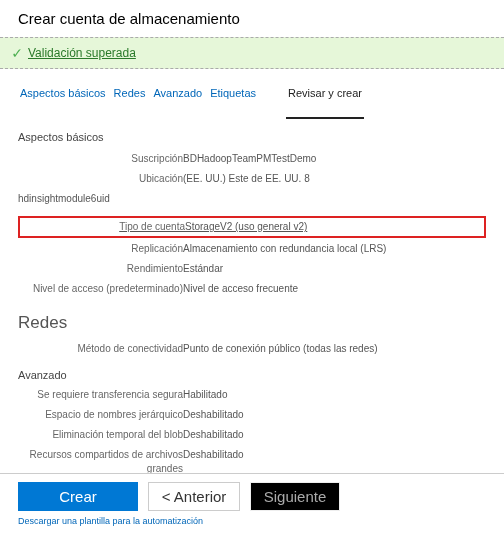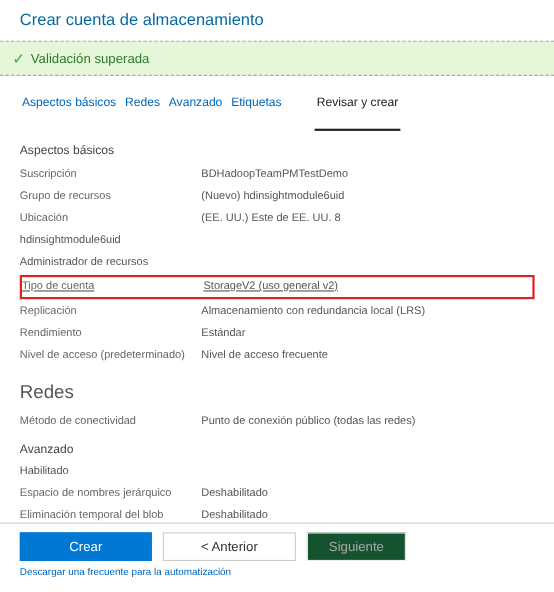--- a/index.html
+++ b/index.html
@@ -1,38 +1,38 @@
 <!DOCTYPE html>
 <html><head>
 <meta charset="utf-8">
 <style>
 * { box-sizing: border-box; margin: 0; padding: 0; }
 body { font-family: "Segoe UI", Arial, sans-serif; font-size: 11px; color: #333; width: 504px; height: 538px; background: #fff; }
 .page { padding: 10px 18px; }
-.title { font-size: 15px; color: #0369a1; font-weight: 400; margin-bottom: 10px; }
+.title { font-size: 15px; color: #000000; font-weight: 400; margin-bottom: 10px; }
 .validation { background: #e6f7d9; border-top: 1px dashed #aaa; border-bottom: 1px dashed #aaa; padding: 7px 0 7px 6px; margin: 0 -18px 16px -18px; display: flex; align-items: center; }
 .validation .chk { color: #4caf50; width: 22px; text-align: center; font-size: 14px; }
-.validation .txt { color: #2a7a2a; font-size: 12px; }
+.validation .txt { color: #2a7a2a; font-size: 12px; text-decoration: underline; }
 .tabs { display: flex; gap: 4px; font-size: 11px; border-bottom: 0; margin-bottom: 12px; flex-wrap: wrap; }
 .tabs .tab { color: #0066b8; padding: 2px 2px; cursor: pointer; }
 .tabs .sep { width: 20px; }
 .tabs .active { color: #222; border-bottom: 2px solid #222; padding-bottom: 18px; }
 .section-hdr { font-size: 11px; color: #444; margin: 8px 0 6px 0; font-weight: 400; }
 .section-big { font-size: 17px; color: #555; font-weight: 300; margin: 14px 0 6px 0; }
 .row { display: flex; padding: 3px 0; font-size: 10px; color: #555; align-items: baseline; line-height: 1.4; }
-.row .lbl { width: 165px; flex-shrink: 0; color: #666; }
+.row .lbl { width: 165px; flex-shrink: 0; color: #666; text-align: right; }
 .row .val { color: #555; }
 .highlight { border: 2px solid #d22; padding: 2px 0; margin: 1px 0; text-decoration: underline; }
 .sub-hdr { font-size: 11px; color: #444; margin: 10px 0 4px 0; }
 .footer { position: absolute; bottom: 0; left: 0; width: 504px; border-top: 1px solid #ccc; padding: 8px 18px 12px 18px; background: #fff; }
 .btns { display: flex; gap: 10px; align-items: center; }
-.btn { font-size: 12px; padding: 5px 0; text-align: center; cursor: pointer; border: 1px solid #ccc; }
+.btn { font-size: 15px; padding: 5px 0; text-align: center; cursor: pointer; border: 1px solid #ccc; }
 .btn.primary { background: #0078d4; color: #fff; border-color: #0078d4; width: 120px; }
-.btn.secondary { background: #fff; color: #333; width: 121px; }
-.btn.disabled { background: #14532d; color: #aaa; border-color: #eee; width: 90px; cursor: default; }
+.btn.secondary { background: #fff; color: #333; width: 92px; }
+.btn.disabled { background: #000000; color: #aaa; border-color: #eee; width: 90px; cursor: default; }
 .dl-link { color: #0066b8; font-size: 9px; margin-top: 5px; display: inline-block; cursor: pointer; }
 </style>
 </head>
 <body>
 
 <div class="page">
   <div class="title">Crear cuenta de almacenamiento</div>
 
   <div class="validation">
     <span class="chk">✓</span>
@@ -48,32 +48,27 @@
     <span class="tab active">Revisar y crear</span>
   </div>
 
   <div class="section-hdr">Aspectos básicos</div>
 
   <div class="row">
     <div class="lbl">Suscripción</div>
     <div class="val">BDHadoopTeamPMTestDemo</div>
   </div>
   <div class="row">
-    <div class="lbl">Grupo de recursos</div>
-    <div class="val">(Nuevo) hdinsightmodule6uid</div>
-  </div>
-  <div class="row">
     <div class="lbl">Ubicación</div>
     <div class="val">(EE. UU.) Este de EE. UU. 8</div>
   </div>
   <div class="row">
     <div class="val">hdinsightmodule6uid</div>
   </div>
   <div class="row">
-    <div class="val">Administrador de recursos</div>
   </div>
   <div class="row highlight">
     <div class="lbl">Tipo de cuenta</div>
     <div class="val">StorageV2 (uso general v2)</div>
   </div>
   <div class="row">
     <div class="lbl">Replicación</div>
     <div class="val">Almacenamiento con redundancia local (LRS)</div>
   </div>
   <div class="row">
@@ -86,20 +81,21 @@
   </div>
 
   <div class="section-big">Redes</div>
   <div class="row">
     <div class="lbl">Método de conectividad</div>
     <div class="val">Punto de conexión público (todas las redes)</div>
   </div>
 
   <div class="sub-hdr">Avanzado</div>
   <div class="row">
+    <div class="lbl">Se requiere transferencia segura</div>
     <div class="val">Habilitado</div>
   </div>
   <div class="row">
     <div class="lbl">Espacio de nombres jerárquico</div>
     <div class="val">Deshabilitado</div>
   </div>
   <div class="row">
     <div class="lbl">Eliminación temporal del blob</div>
     <div class="val">Deshabilitado</div>
   </div>
@@ -108,14 +104,14 @@
     <div class="val">Deshabilitado</div>
   </div>
 </div>
 
 <div class="footer">
   <div class="btns">
     <div class="btn primary">Crear</div>
     <div class="btn secondary">&lt; Anterior</div>
     <div class="btn disabled">Siguiente</div>
   </div>
-  <span class="dl-link">Descargar una frecuente para la automatización</span>
+  <span class="dl-link">Descargar una plantilla para la automatización</span>
 </div>
 
 </body></html>

